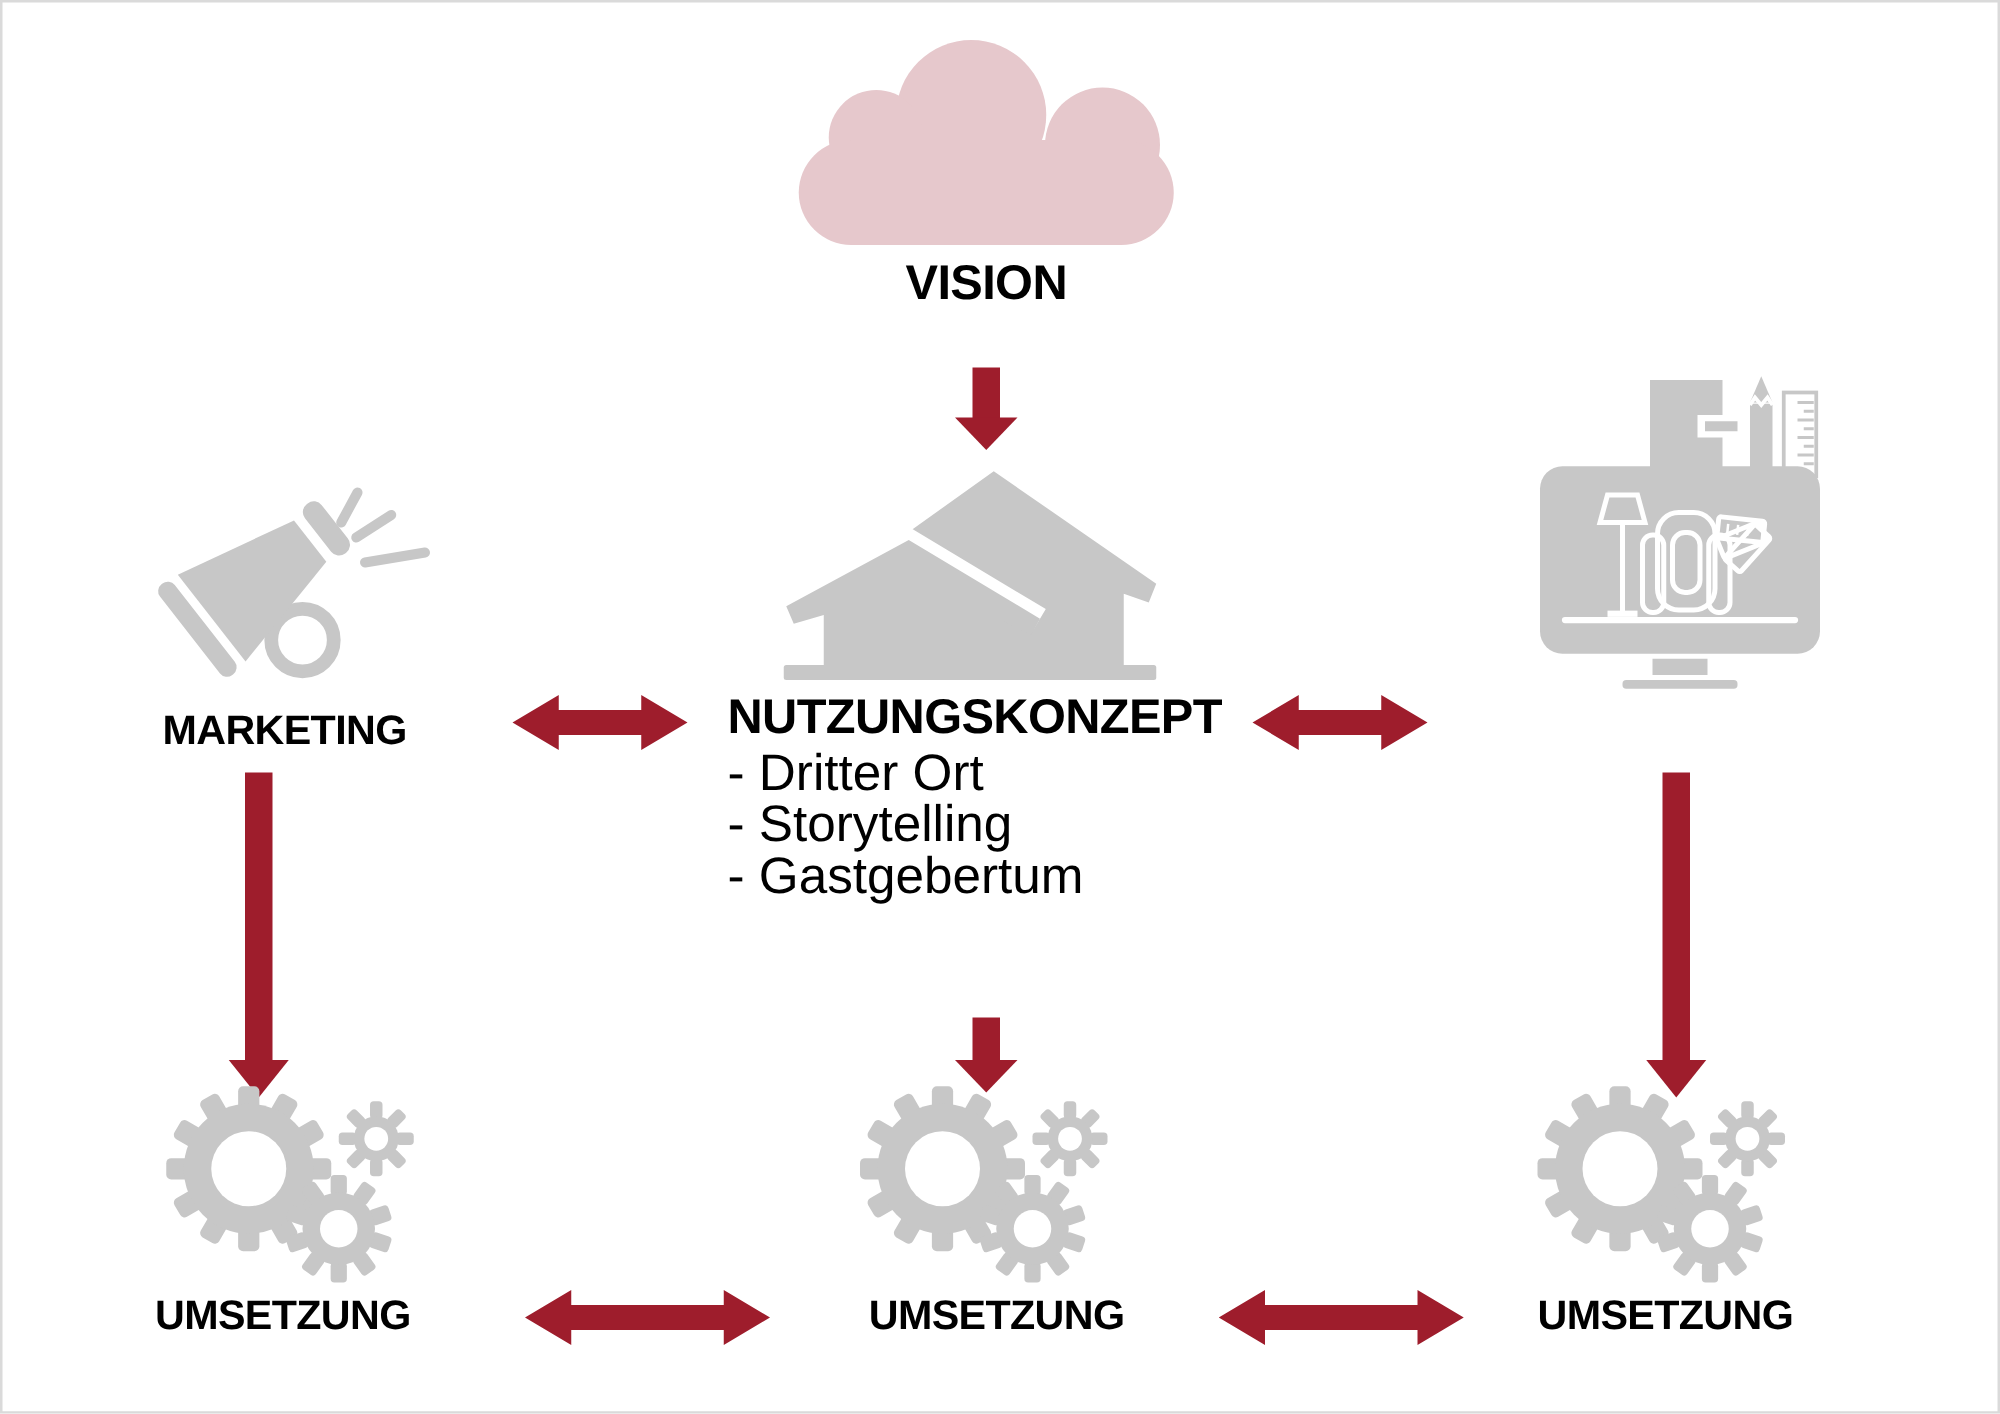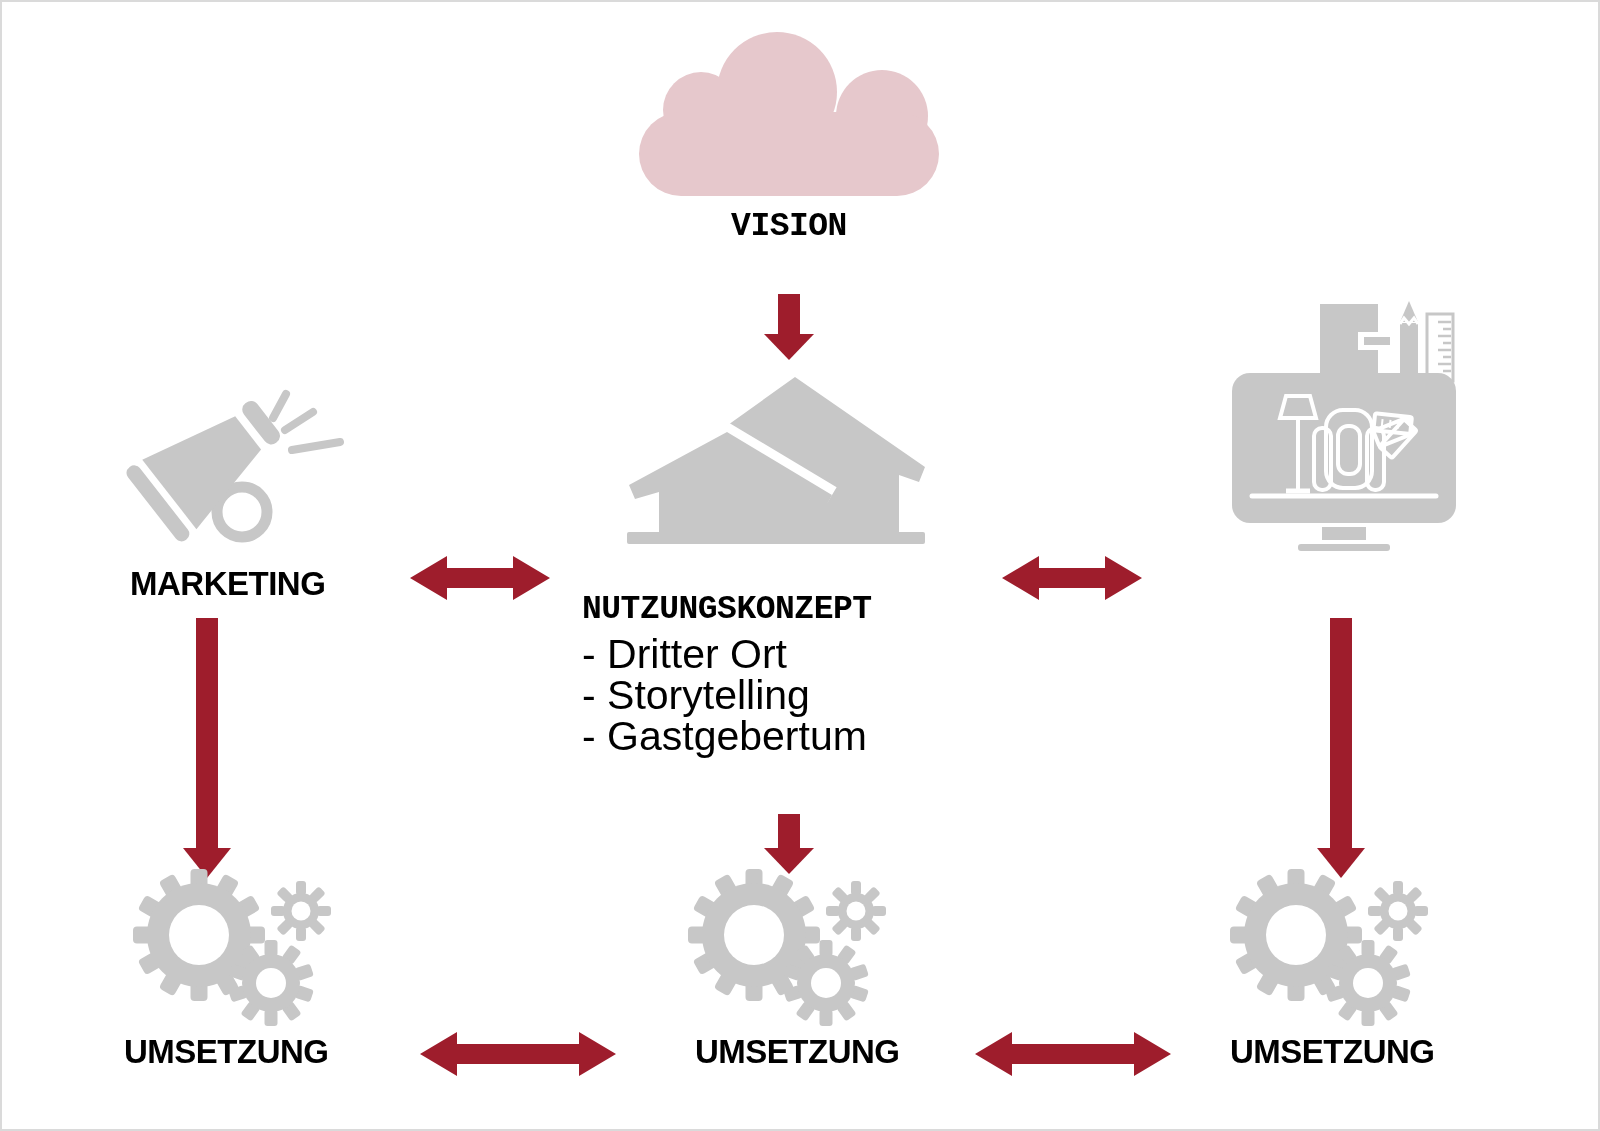--- a/index.html
+++ b/index.html
@@ -14,21 +14,21 @@
   .stage{
     position:relative;width:1600px;height:1131px;background:var(--background);
     border:2px solid var(--border);box-sizing:border-box;overflow:hidden;
     font-family:"Liberation Sans","DejaVu Sans",sans-serif;color:var(--text-black);
   }
   .abs{position:absolute;}
   .label{
     font-size:33px;font-weight:700;letter-spacing:-0.5px;line-height:36px;white-space:nowrap;
   }
   .center-text{text-align:center;}
-  .heading-line{font-size:33px;font-weight:700;letter-spacing:-0.5px;line-height:39px;white-space:nowrap;font-family:Liberation Mono, monospace;}
+  .heading-line{font-size:39px;font-weight:700;letter-spacing:-0.5px;line-height:39px;white-space:nowrap;}
   .bullet-line{font-size:41px;font-weight:400;line-height:41px;white-space:nowrap;}
   .bullets{margin-top:5px;}
   svg{display:block;overflow:visible;}
   .fill-gray{fill:var(--icon-gray);}
   .fill-red{fill:var(--accent-red);}
   .fill-pink{fill:var(--cloud-pink);}
   .fill-white{fill:#fff;}
   .stroke-white{stroke:#fff;fill:none;}
   .stroke-gray{stroke:var(--icon-gray);fill:none;}
 </style>
@@ -192,21 +192,21 @@
       </g>
     </g>
   </svg>
 
   <div class="abs label" style="left:128px;top:564px">MARKETING</div>
 
   <svg class="abs" style="left:408px;top:552px" width="140" height="48" viewBox="0 0 140 48">
     <use href="#dbl-arrow-sm"></use>
   </svg>
 
-  <div class="abs" style="left:580px;top:588px">
+  <div class="abs" style="left:580px;top:552px">
     <div class="heading-line">NUTZUNGSKONZEPT</div>
     <div class="bullets">
       <div class="bullet-line">- Dritter Ort</div>
       <div class="bullet-line">- Storytelling</div>
       <div class="bullet-line">- Gastgebertum</div>
     </div>
   </div>
 
   <svg class="abs" style="left:1000px;top:552px" width="140" height="48" viewBox="0 0 140 48">
     <use href="#dbl-arrow-sm"></use>

